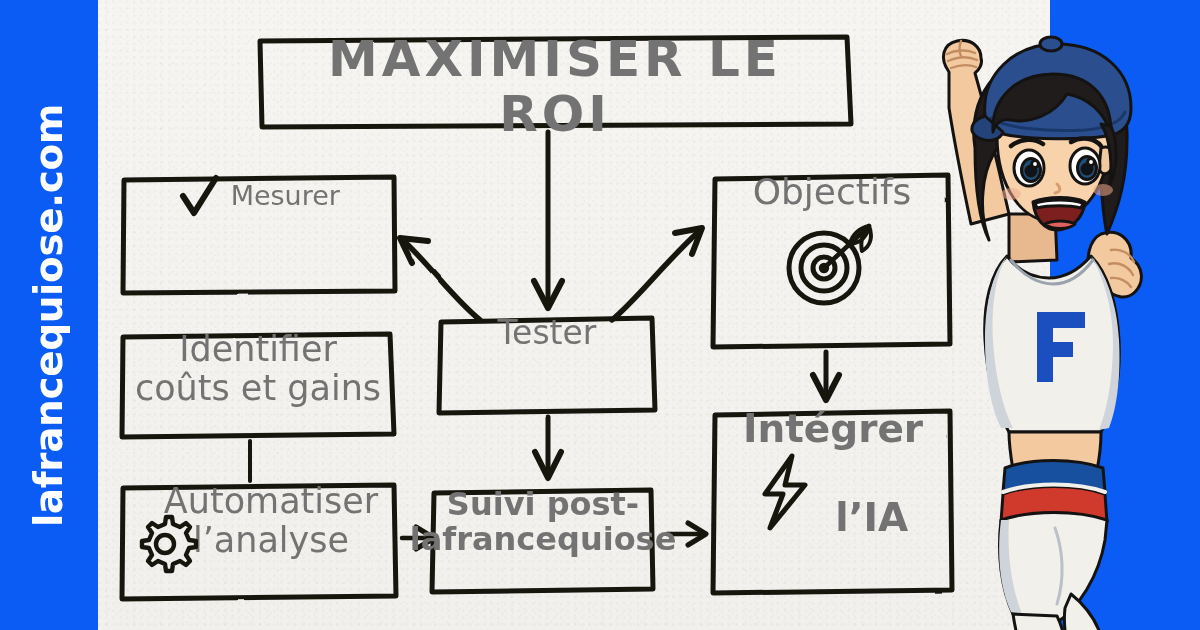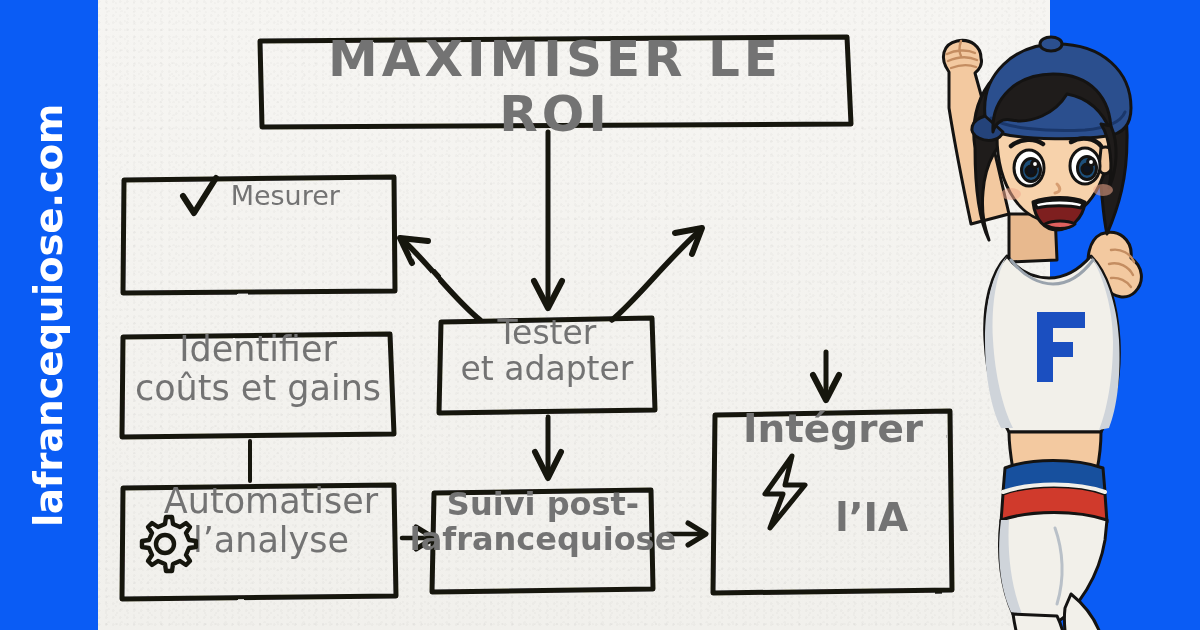--- a/index.html
+++ b/index.html
@@ -222,36 +222,56 @@
   </div>
 
   <div class="node" id="n-tester">
     <div class="frame">
       <svg viewBox="0 0 222 100" preserveAspectRatio="none">
         <path d="M5,7 L216,3 L219,95 L3,98 Z" fill="none" stroke="#15140f" stroke-width="5" filter="url(#rough)" stroke-linejoin="round"></path>
       </svg>
     </div>
     <div class="txt">
       <span class="line">Tester</span>
-      <span class="line">et adapter</span>
     </div>
   </div>
 
   <div class="node" id="n-suivi">
     <div class="frame">
       <svg viewBox="0 0 228 108" preserveAspectRatio="none">
         <path d="M5,6 L222,3 L224,102 L3,105 Z" fill="none" stroke="#15140f" stroke-width="5" filter="url(#rough)" stroke-linejoin="round"></path>
       </svg>
     </div>
     <div class="txt">
       <span class="line">Suivi post-</span>
       <span class="line">lafrancequiose</span>
     </div>
   </div>
 
+  <div class="node" id="n-obj">
+    <div class="frame">
+      <svg viewBox="0 0 244 178" preserveAspectRatio="none">
+        <path d="M5,7 L238,3 L240,172 L3,175 Z" fill="none" stroke="#15140f" stroke-width="5" filter="url(#rough)" stroke-linejoin="round"></path>
+      </svg>
+    </div>
+    <div class="txt">
+      <span class="line">Objectifs</span>
+      <svg id="ico-target" viewBox="0 0 120 92">
+        <g filter="url(#rough)" fill="none" stroke="#15140f" stroke-linecap="round" stroke-linejoin="round">
+          <circle cx="52" cy="52" r="35" stroke-width="5"></circle>
+          <circle cx="52" cy="52" r="23" stroke-width="5"></circle>
+          <circle cx="52" cy="52" r="11" stroke-width="5"></circle>
+          <circle cx="52" cy="52" r="3.2" stroke-width="4" fill="#15140f"></circle>
+          <path d="M52,52 L97,10" stroke-width="4.6"></path>
+          <path d="M97,10 C88,12 80,18 78,28 C88,27 95,21 97,10 Z" stroke-width="4"></path>
+          <path d="M97,10 C101,20 99,30 90,35 C88,25 91,16 97,10 Z" stroke-width="4"></path>
+        </g>
+      </svg>
+    </div>
+  </div>
 
   <div class="node" id="n-ia">
     <div class="frame">
       <svg viewBox="0 0 246 188" preserveAspectRatio="none">
         <path d="M5,7 L240,3 L242,182 L3,185 Z" fill="none" stroke="#15140f" stroke-width="5" filter="url(#rough)" stroke-linejoin="round"></path>
       </svg>
     </div>
     <div class="txt">
       <span class="line">Intégrer</span>
       <span class="line rowflex" style="margin-top:2px;">

